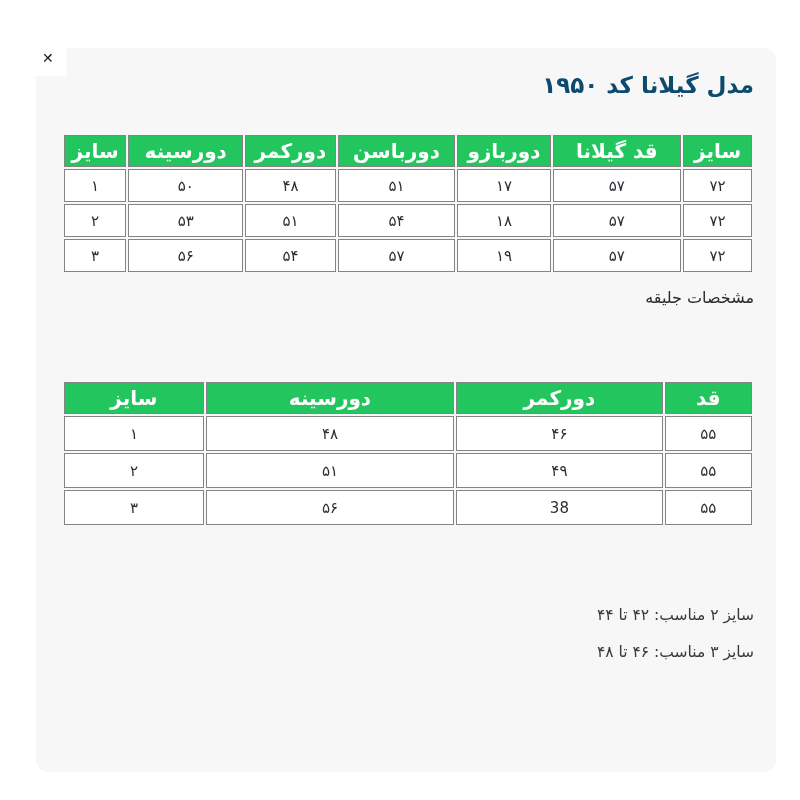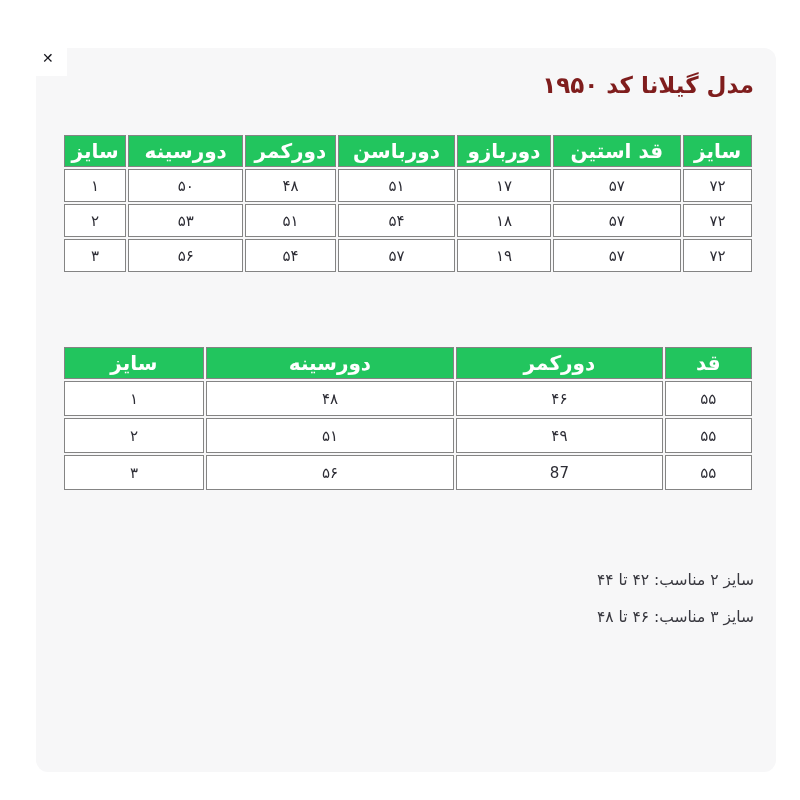--- a/index.html
+++ b/index.html
@@ -45,21 +45,21 @@
     font-weight: 700;
     color: #15151c;
     line-height: 18px;
   }
 
   .content { padding: 22px 22px 0 26px; }
 
   .modal-title {
     font-size: 23px;
     font-weight: 700;
-    color: #7f1d1d;
+    color: #0c4a6e;
     text-align: right;
     line-height: 30px;
   }
 
   table.size-table {
     width: 100%;
     border-collapse: separate;
     border-spacing: 2px;
     margin-top: 33px;
   }
@@ -127,21 +127,21 @@
     </div>
 
     <div class="content">
 
       <h1 class="modal-title">مدل گیلانا کد ۱۹۵۰</h1>
 
       <table class="size-table main">
         <thead>
           <tr>
             <th class="t1-c0">سایز</th>
-            <th class="t1-c1">قد استین</th>
+            <th class="t1-c1">قد گیلانا</th>
             <th class="t1-c2">دوربازو</th>
             <th class="t1-c3">دورباسن</th>
             <th class="t1-c4">دورکمر</th>
             <th class="t1-c5">دورسینه</th>
             <th class="t1-c6">سایز</th>
           </tr>
         </thead>
         <tbody>
           <tr>
             <td>۷۲</td>
@@ -166,20 +166,21 @@
             <td>۵۷</td>
             <td>۱۹</td>
             <td>۵۷</td>
             <td>۵۴</td>
             <td>۵۶</td>
             <td>۳</td>
           </tr>
         </tbody>
       </table>
 
+      <div class="table-caption">مشخصات جلیقه</div>
 
       <table class="size-table vest">
         <thead>
           <tr>
             <th class="t2-c0">قد</th>
             <th class="t2-c1">دورکمر</th>
             <th class="t2-c2">دورسینه</th>
             <th class="t2-c3">سایز</th>
           </tr>
         </thead>
@@ -191,21 +192,21 @@
             <td>۱</td>
           </tr>
           <tr>
             <td>۵۵</td>
             <td>۴۹</td>
             <td>۵۱</td>
             <td>۲</td>
           </tr>
           <tr>
             <td>۵۵</td>
-            <td>87</td>
+            <td>38</td>
             <td>۵۶</td>
             <td>۳</td>
           </tr>
         </tbody>
       </table>
 
       <div class="notes">
         <div class="note-line">سایز ۲ مناسب: ۴۲ تا ۴۴</div>
         <div class="note-line">سایز ۳ مناسب: ۴۶ تا ۴۸</div>
       </div>

